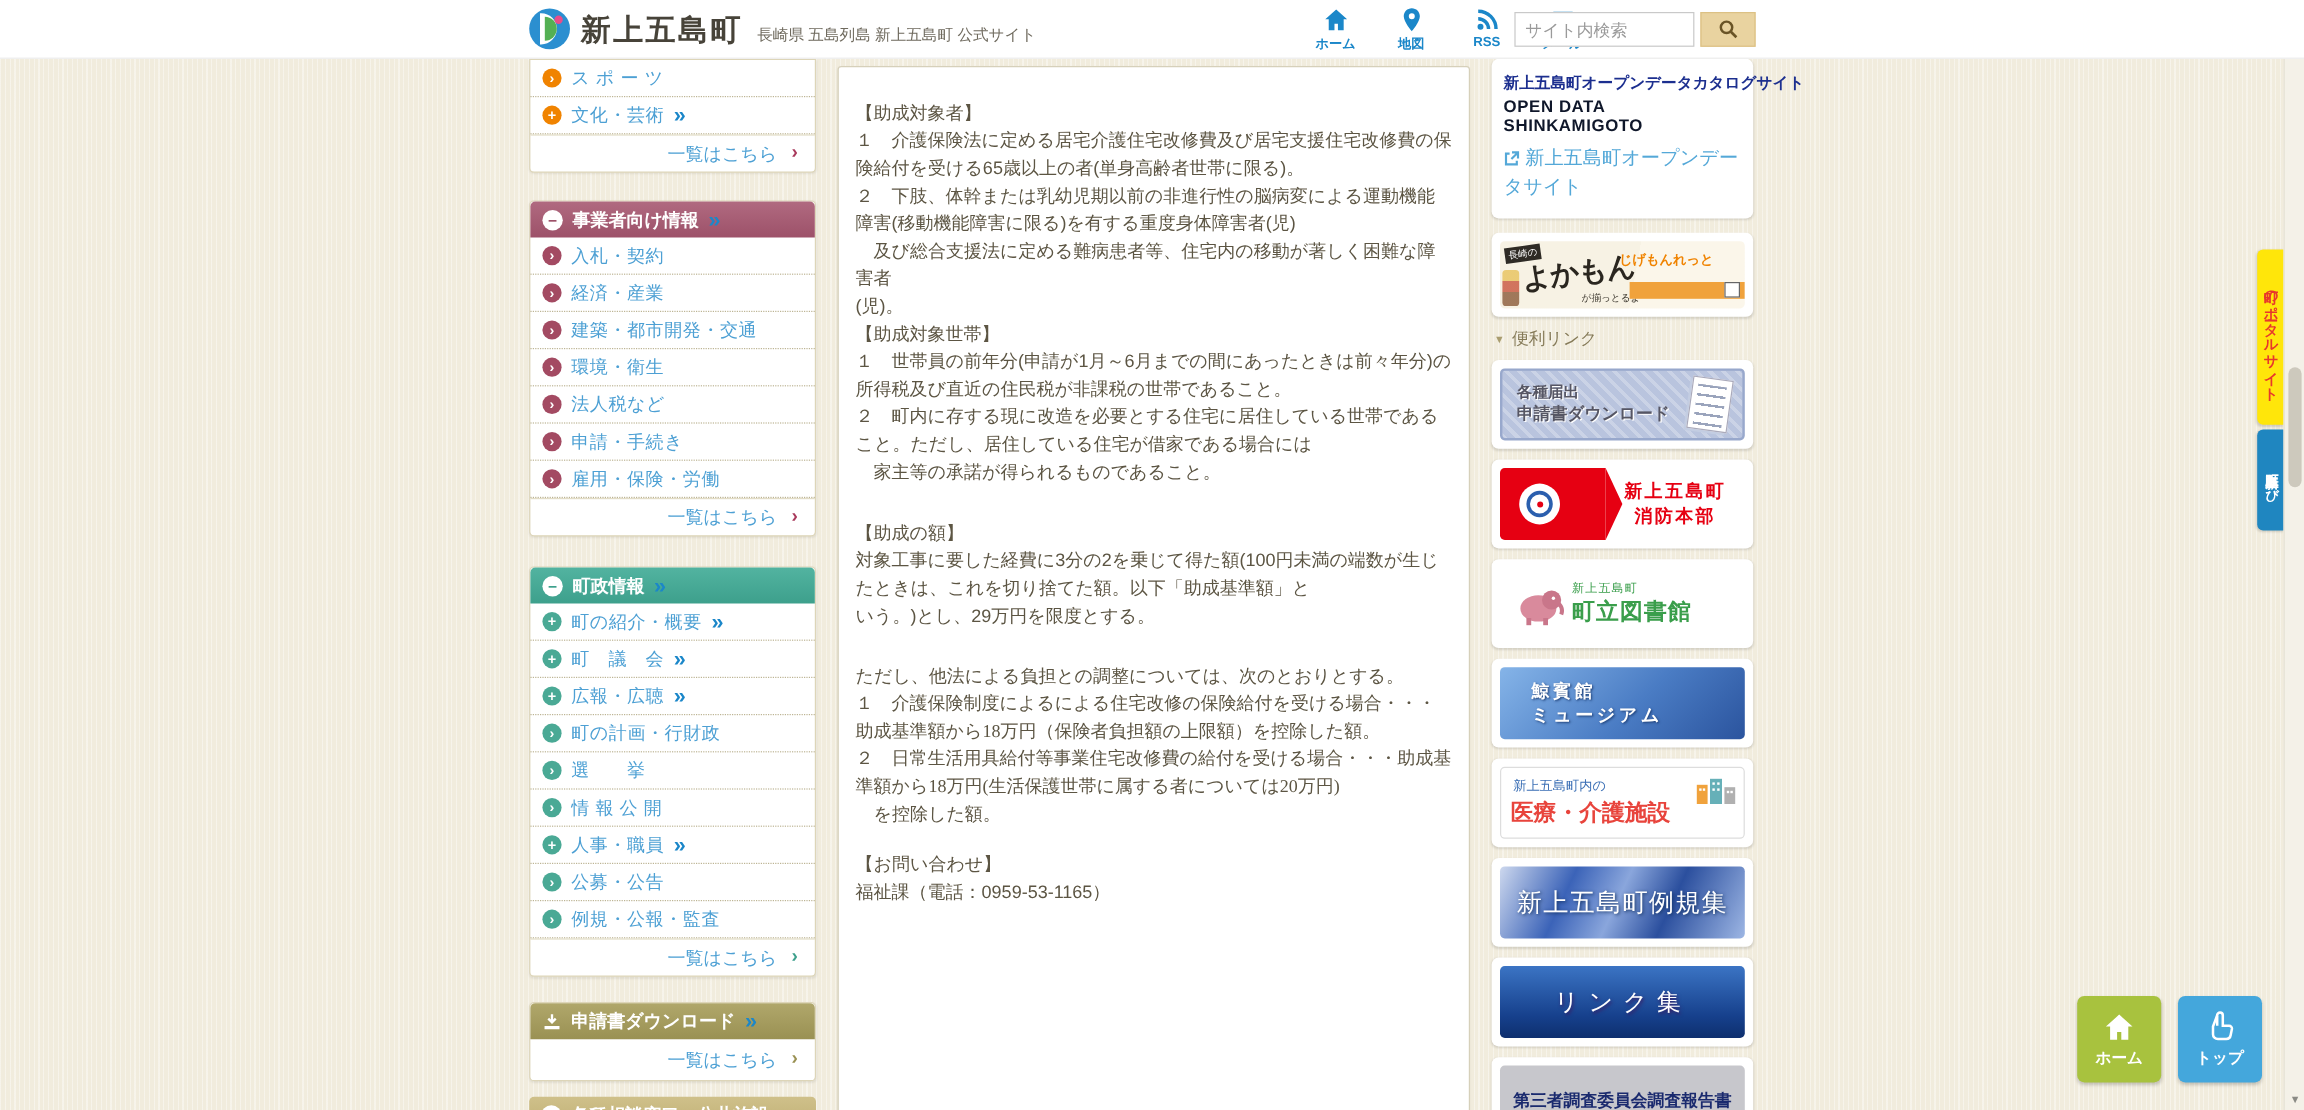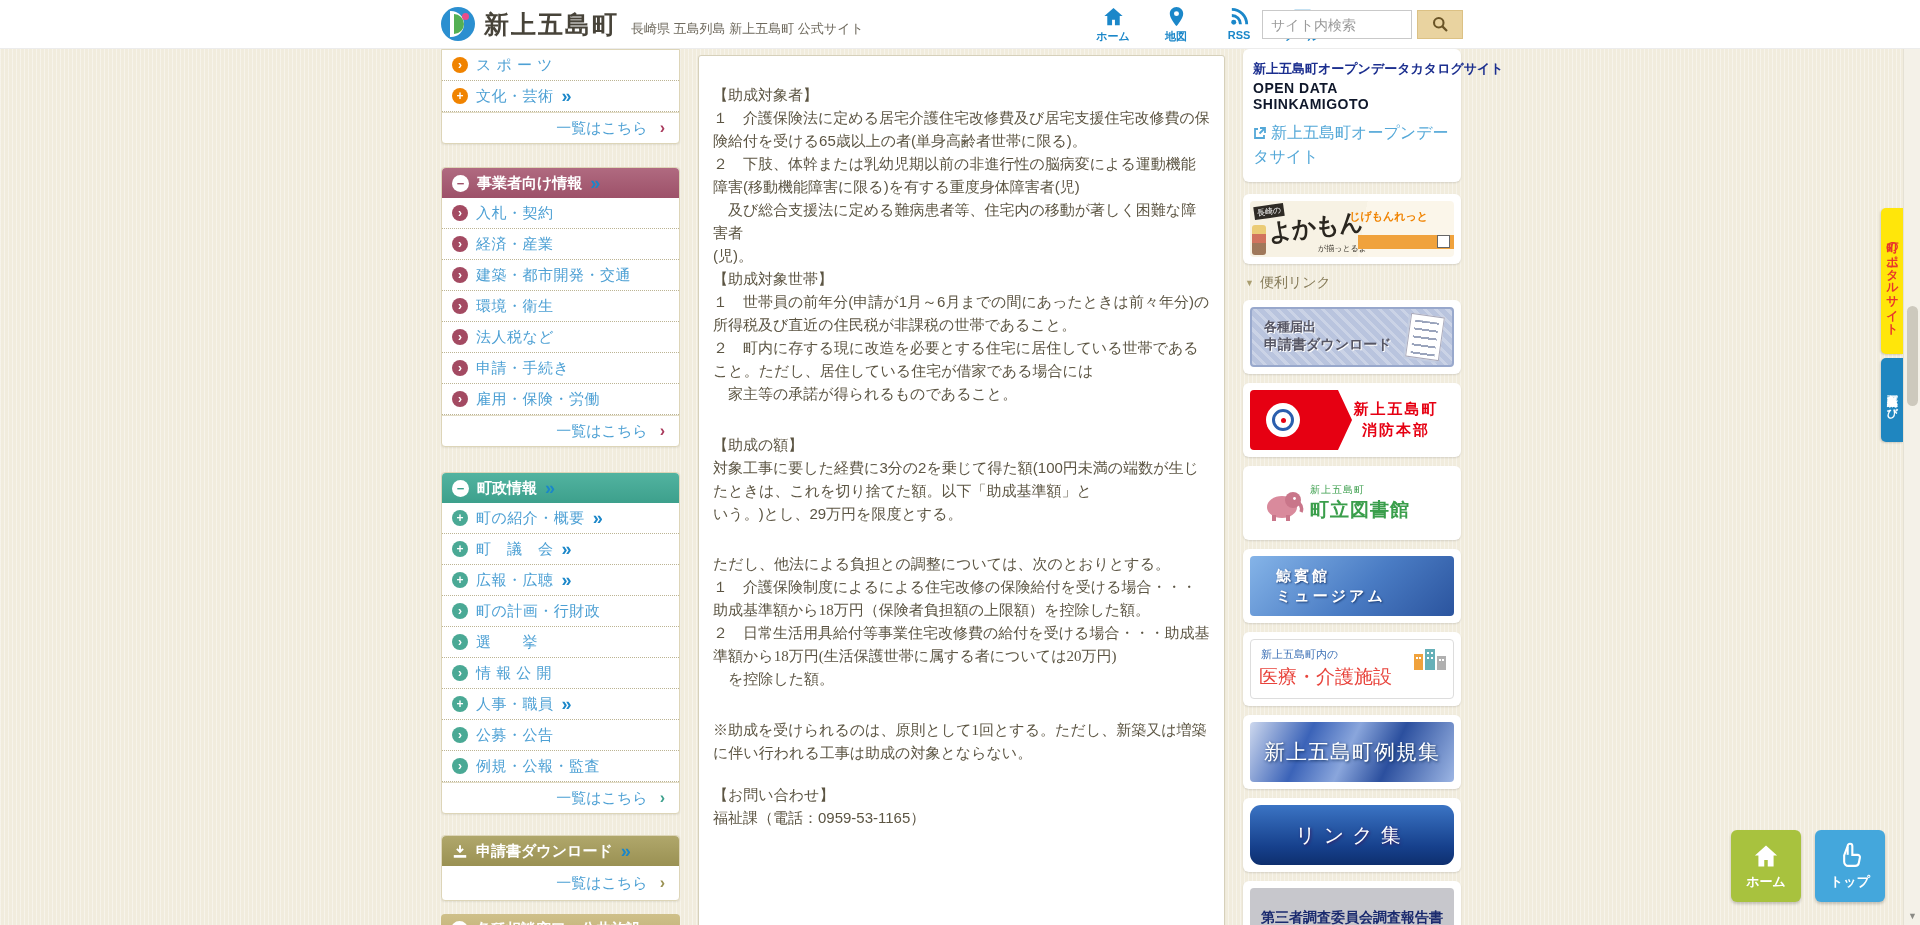--- a/index.html
+++ b/index.html
@@ -112,29 +112,29 @@
   .lib .txt { margin-left:6px; }
   .lib .s { font-size:10px; color:#3a9e4b; letter-spacing:1px; }
   .lib .b { font-size:19px; font-weight:bold; color:#3a9e4b; letter-spacing:1px; white-space:nowrap; }
   
   .whale { background:linear-gradient(135deg,#85b4e8 0%,#4a7cc4 55%,#2b549e 100%); display:flex; flex-direction:column;
            justify-content:center; padding-left:26px; gap:1px; }
   .whale div { color:#fff; font-weight:bold; font-size:15px; letter-spacing:3px; text-shadow:1px 1px 2px #1a3a70; }
   
   .medi { background:#fff; border:1px solid #ddd; }
   .medi .s { position:absolute; left:10px; top:7px; font-size:11px; color:#3b6fb5; }
-  .medi .b { position:absolute; left:8px; top:24px; font-size:19px; font-weight:normal; color:#e8443c; white-space:nowrap; }
+  .medi .b { position:absolute; left:8px; top:24px; font-size:19px; font-weight:bold; color:#e8443c; white-space:nowrap; }
   .medi svg { position:absolute; right:6px; top:6px; }
   
   .reiki { background:linear-gradient(115deg,#cdd8ee 0%,#3b63b8 28%,#8aa6dc 48%,#2b4f9e 68%,#9db6e4 100%); display:flex;
            align-items:center; justify-content:center; }
   .reiki div { color:#fff; font-weight:normal; font-size:21px; letter-spacing:1px; white-space:nowrap;
                font-family:"Liberation Serif","DejaVu Serif",serif; text-shadow:1px 1px 3px #12305e; }
   
-  .lnk { background:linear-gradient(180deg,#3b74c4 0%,#16408c 70%,#0e2f6e 100%); display:flex; align-items:center; justify-content:center;border-radius:11px; }
+  .lnk { background:linear-gradient(180deg,#3b74c4 0%,#16408c 70%,#0e2f6e 100%); display:flex; align-items:center; justify-content:center; }
   .lnk div { color:#fff; font-size:20px; letter-spacing:8px; text-shadow:1px 1px 3px #3a1a60; }
   
   .third { background:#c7c7cc; display:flex; align-items:center; justify-content:center; }
   .third div { color:#1a2a6e; font-weight:bold; font-size:14px; white-space:nowrap; }
   
   .tab-v { position:absolute; right:17px; width:22px; writing-mode:vertical-rl; text-orientation:upright;
            display:flex; align-items:center; justify-content:center; border-radius:5px 0 0 5px; cursor:pointer;
            font-weight:bold; box-shadow:-1px 1px 2px rgba(0,0,0,.15); }
   .tab-yellow { top:208px; height:146px; background:#ffe60a; color:#e8372c; font-size:12px; }
   .tab-blue { top:358px; height:84px; background:#1f86c0; color:#fff; font-size:11px; }
@@ -345,21 +345,20 @@
 １　世帯員の前年分(申請が1月～6月までの間にあったときは前々年分)の所得税及び直近の住民税が非課税の世帯であること。
 ２　町内に存する現に改造を必要とする住宅に居住している世帯であること。ただし、居住している住宅が借家である場合には
 　家主等の承諾が得られるものであること。</p>
       <p class="mp gap-lg">【助成の額】
 対象工事に要した経費に3分の2を乗じて得た額(100円未満の端数が生じたときは、これを切り捨てた額。以下「助成基準額」と
 いう。)とし、29万円を限度とする。</p>
       <p class="mp gap-md">ただし、他法による負担との調整については、次のとおりとする。
 １　介護保険制度によるによる住宅改修の保険給付を受ける場合・・・助成基準額から18万円（保険者負担額の上限額）を控除した額。
 ２　日常生活用具給付等事業住宅改修費の給付を受ける場合・・・助成基準額から18万円(生活保護世帯に属する者については20万円)
 　を控除した額。</p>
-      <p class="mp gap-md">※助成を受けられるのは、原則として1回とする。ただし、新築又は増築に伴い行われる工事は助成の対象とならない。</p>
       <p class="mp gap-sm">【お問い合わせ】
 福祉課（電話：0959-53-1165）</p>
 
     </div>
   </div>
 
   <div class="col-right">
 
     <div class="card od-card">
       <div class="od1">新上五島町オープンデータカタログサイト</div>

